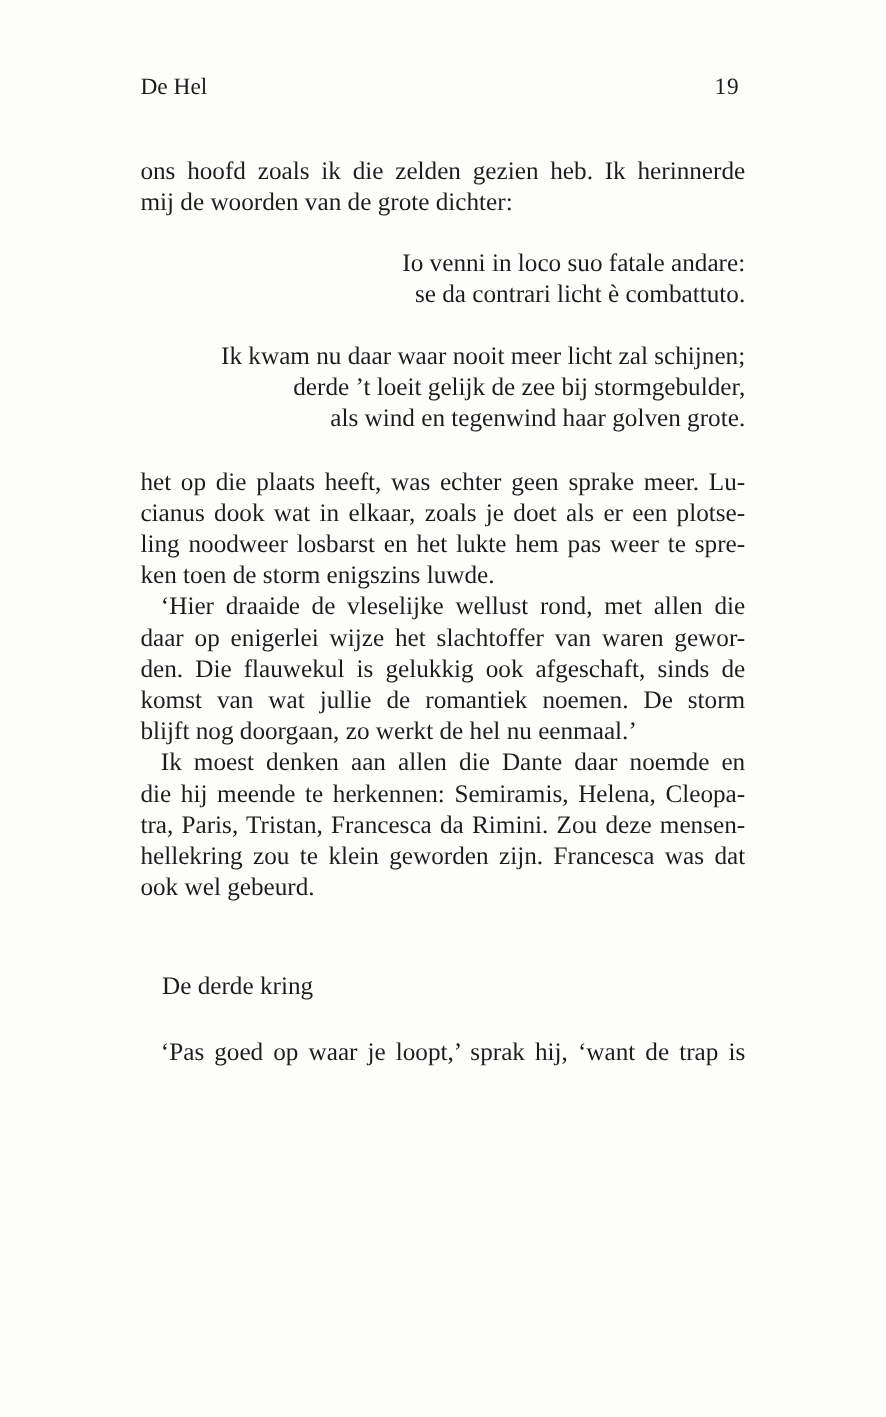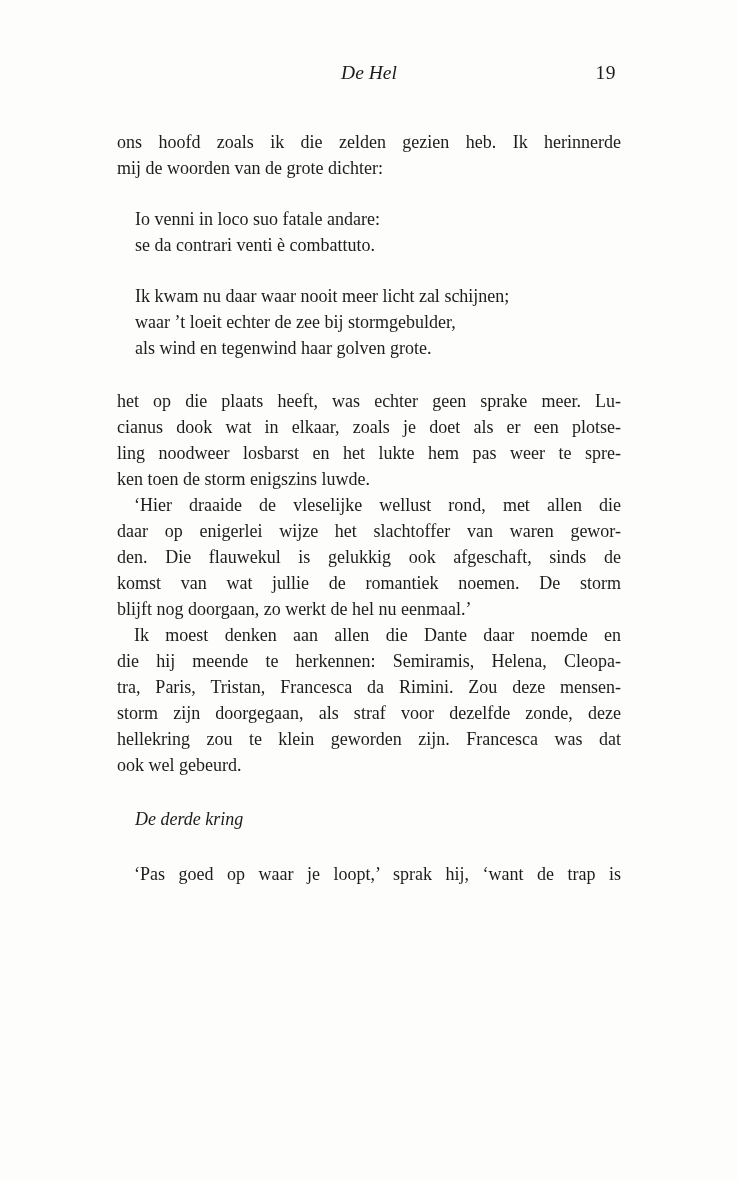--- a/index.html
+++ b/index.html
@@ -22,101 +22,98 @@
     top: 60px;
     left: 117px;
     width: 504px;
     height: 26px;
     line-height: 26px;
     font-size: 19.5px;
   }
   .running-header .title {
     display: block;
     width: 100%;
-    text-align: center;
-    font-style: italic;
+    text-align: left;
   }
   .running-header .pagenum {
     position: absolute;
     top: 0;
     right: 5px;
     font-style: normal;
     letter-spacing: 0.5px;
   }
   
   .body-text {
     position: absolute;
     top: 129px;
     left: 117px;
     width: 504px;
-    font-size: 18px;
+    font-size: 21px;
     line-height: 26px;
   }
   .block { margin: 0; }
   .line { min-height: 26px; }
   .line.just {
     text-align: justify;
     text-align-last: justify;
     text-justify: inter-word;
   }
   .line.fi { text-indent: 17px; }
   .verse {
     margin-top: 25px;
     padding-left: 18px;
   }
-  .verse .line { text-align: left; }
+  .verse .line { text-align: right; }
   .verse + .para { margin-top: 27px; }
   .heading {
-    margin-top: 28px;
+    margin-top: 56px;
     margin-bottom: 29px;
     padding-left: 18px;
-    font-style: italic;
     line-height: 26px;
   }
 </style>
 </head>
 <body>
 
 <div class="page">
   <div class="running-header">
     <span class="title">De Hel</span>
     <span class="pagenum">19</span>
   </div>
   <div class="body-text">
       <div class="block para">
         <div class="line just">ons hoofd zoals ik die zelden gezien heb. Ik herinnerde</div>
         <div class="line">mij de woorden van de grote dichter:</div>
       </div>
       <div class="block verse">
         <div class="line">Io venni in loco suo fatale andare:</div>
-        <div class="line">se da contrari venti è combattuto.</div>
+        <div class="line">se da contrari licht è combattuto.</div>
       </div>
       <div class="block verse">
         <div class="line">Ik kwam nu daar waar nooit meer licht zal schijnen;</div>
-        <div class="line">waar ’t loeit echter de zee bij stormgebulder,</div>
+        <div class="line">derde ’t loeit gelijk de zee bij stormgebulder,</div>
         <div class="line">als wind en tegenwind haar golven grote.</div>
       </div>
       <div class="block para">
         <div class="line just">het op die plaats heeft, was echter geen sprake meer. Lu-</div>
         <div class="line just">cianus dook wat in elkaar, zoals je doet als er een plotse-</div>
         <div class="line just">ling noodweer losbarst en het lukte hem pas weer te spre-</div>
         <div class="line">ken toen de storm enigszins luwde.</div>
       </div>
       <div class="block para">
         <div class="line just fi">‘Hier draaide de vleselijke wellust rond, met allen die</div>
         <div class="line just">daar op enigerlei wijze het slachtoffer van waren gewor-</div>
         <div class="line just">den. Die flauwekul is gelukkig ook afgeschaft, sinds de</div>
         <div class="line just">komst van wat jullie de romantiek noemen. De storm</div>
         <div class="line">blijft nog doorgaan, zo werkt de hel nu eenmaal.’</div>
       </div>
       <div class="block para">
         <div class="line just fi">Ik moest denken aan allen die Dante daar noemde en</div>
         <div class="line just">die hij meende te herkennen: Semiramis, Helena, Cleopa-</div>
         <div class="line just">tra, Paris, Tristan, Francesca da Rimini. Zou deze mensen-</div>
-        <div class="line just">storm zijn doorgegaan, als straf voor dezelfde zonde, deze</div>
         <div class="line just">hellekring zou te klein geworden zijn. Francesca was dat</div>
         <div class="line">ook wel gebeurd.</div>
       </div>
       <div class="block heading">De derde kring</div>
       <div class="block para">
         <div class="line just fi">‘Pas goed op waar je loopt,’ sprak hij, ‘want de trap is</div>
       </div>
     </div>
 </div>
 

